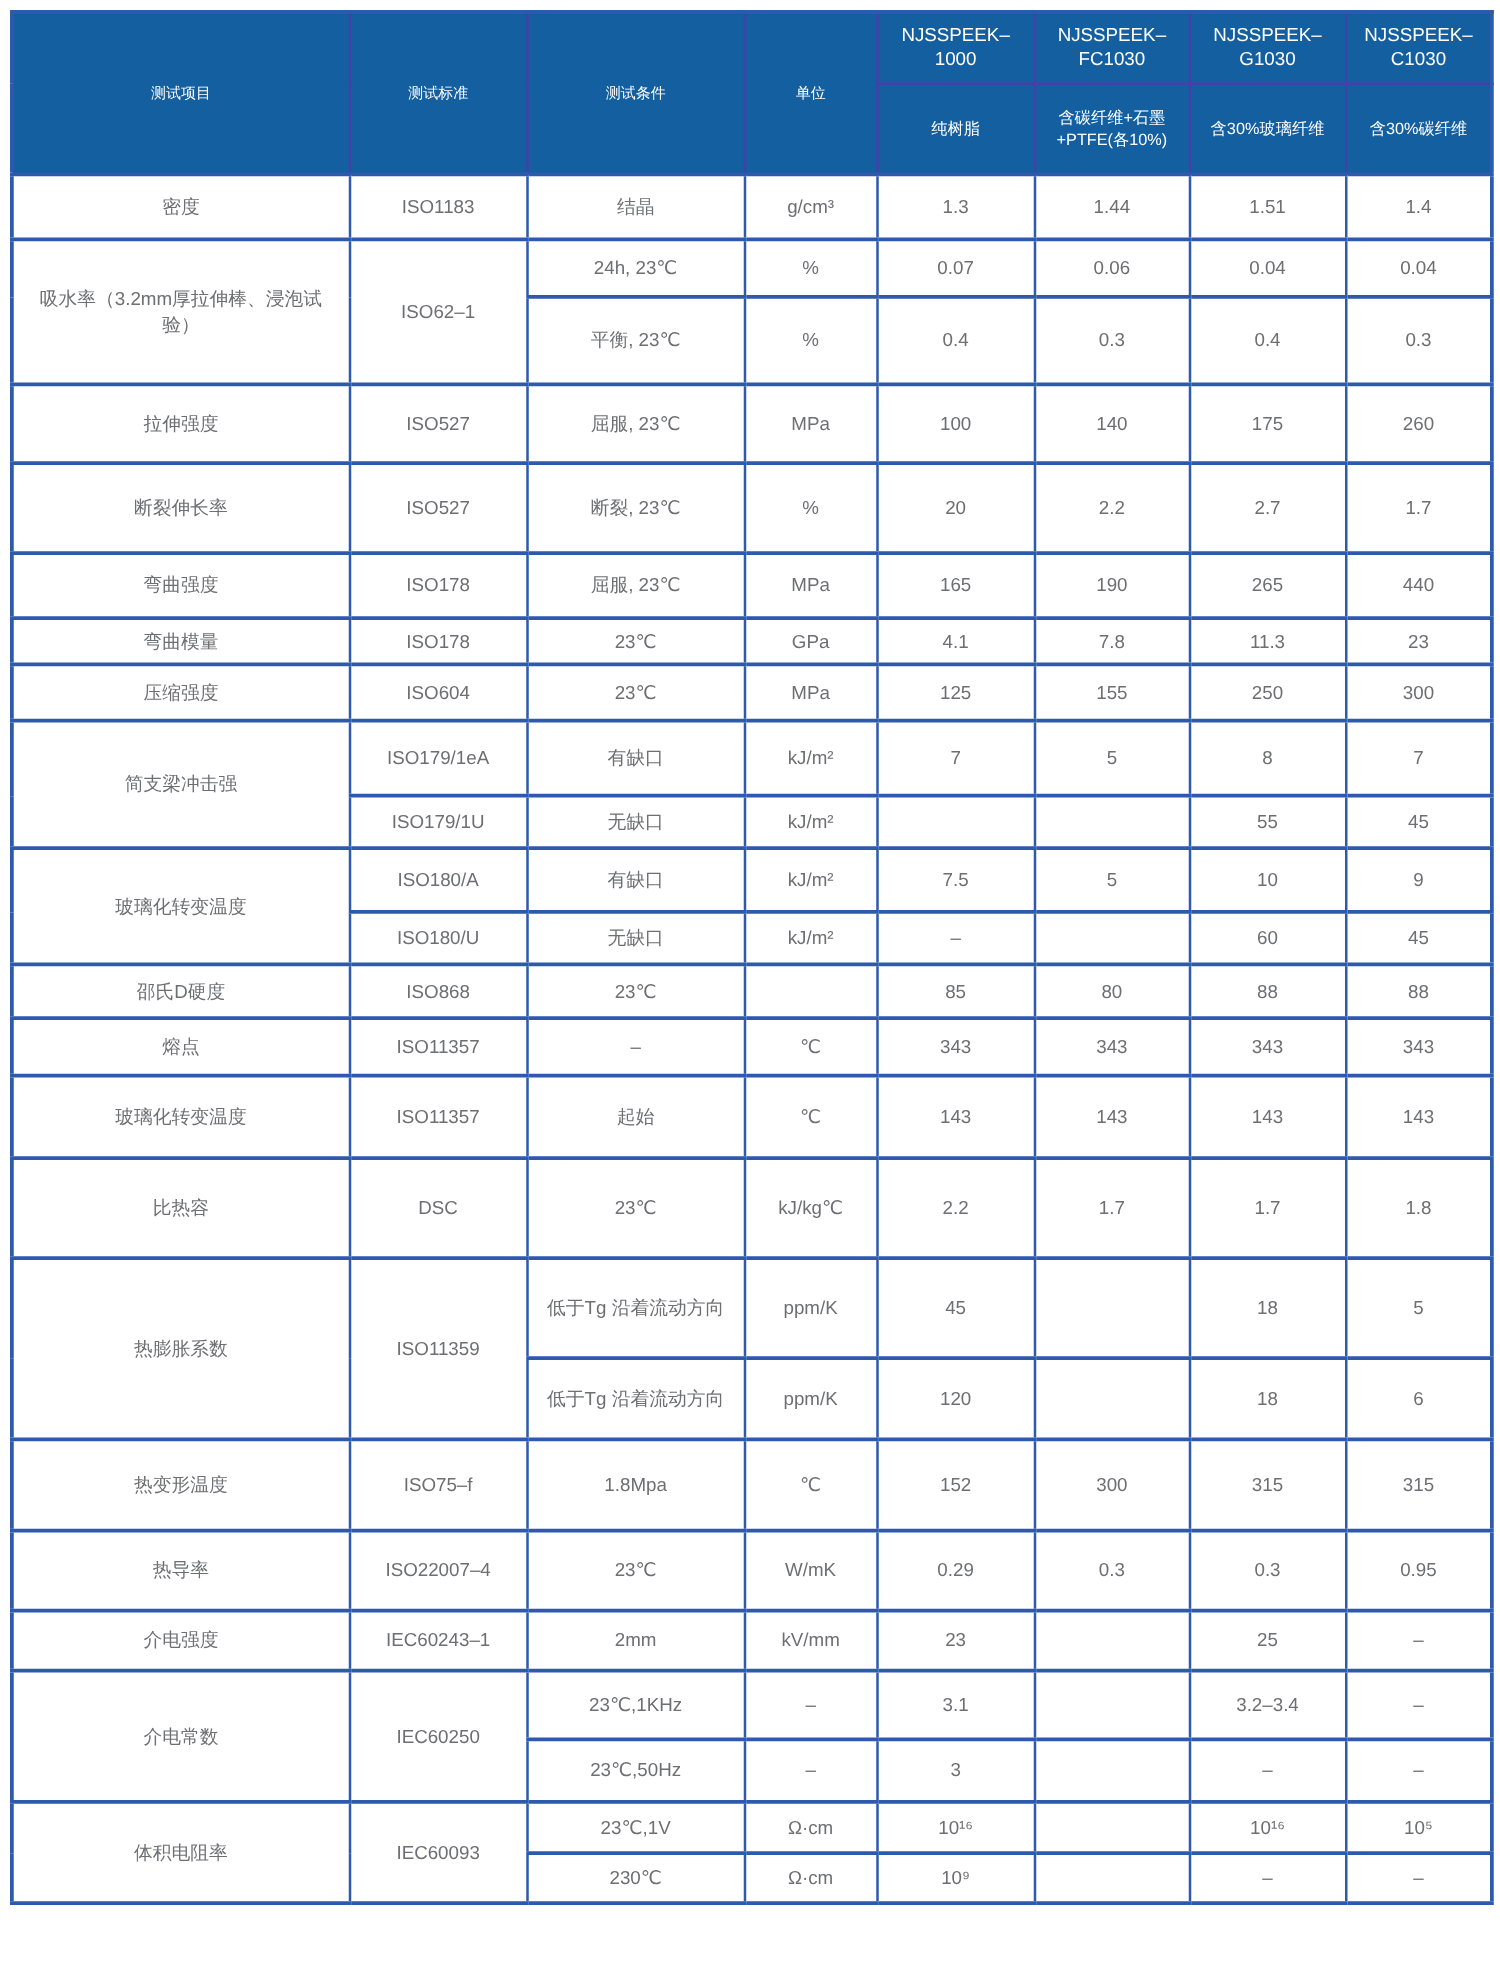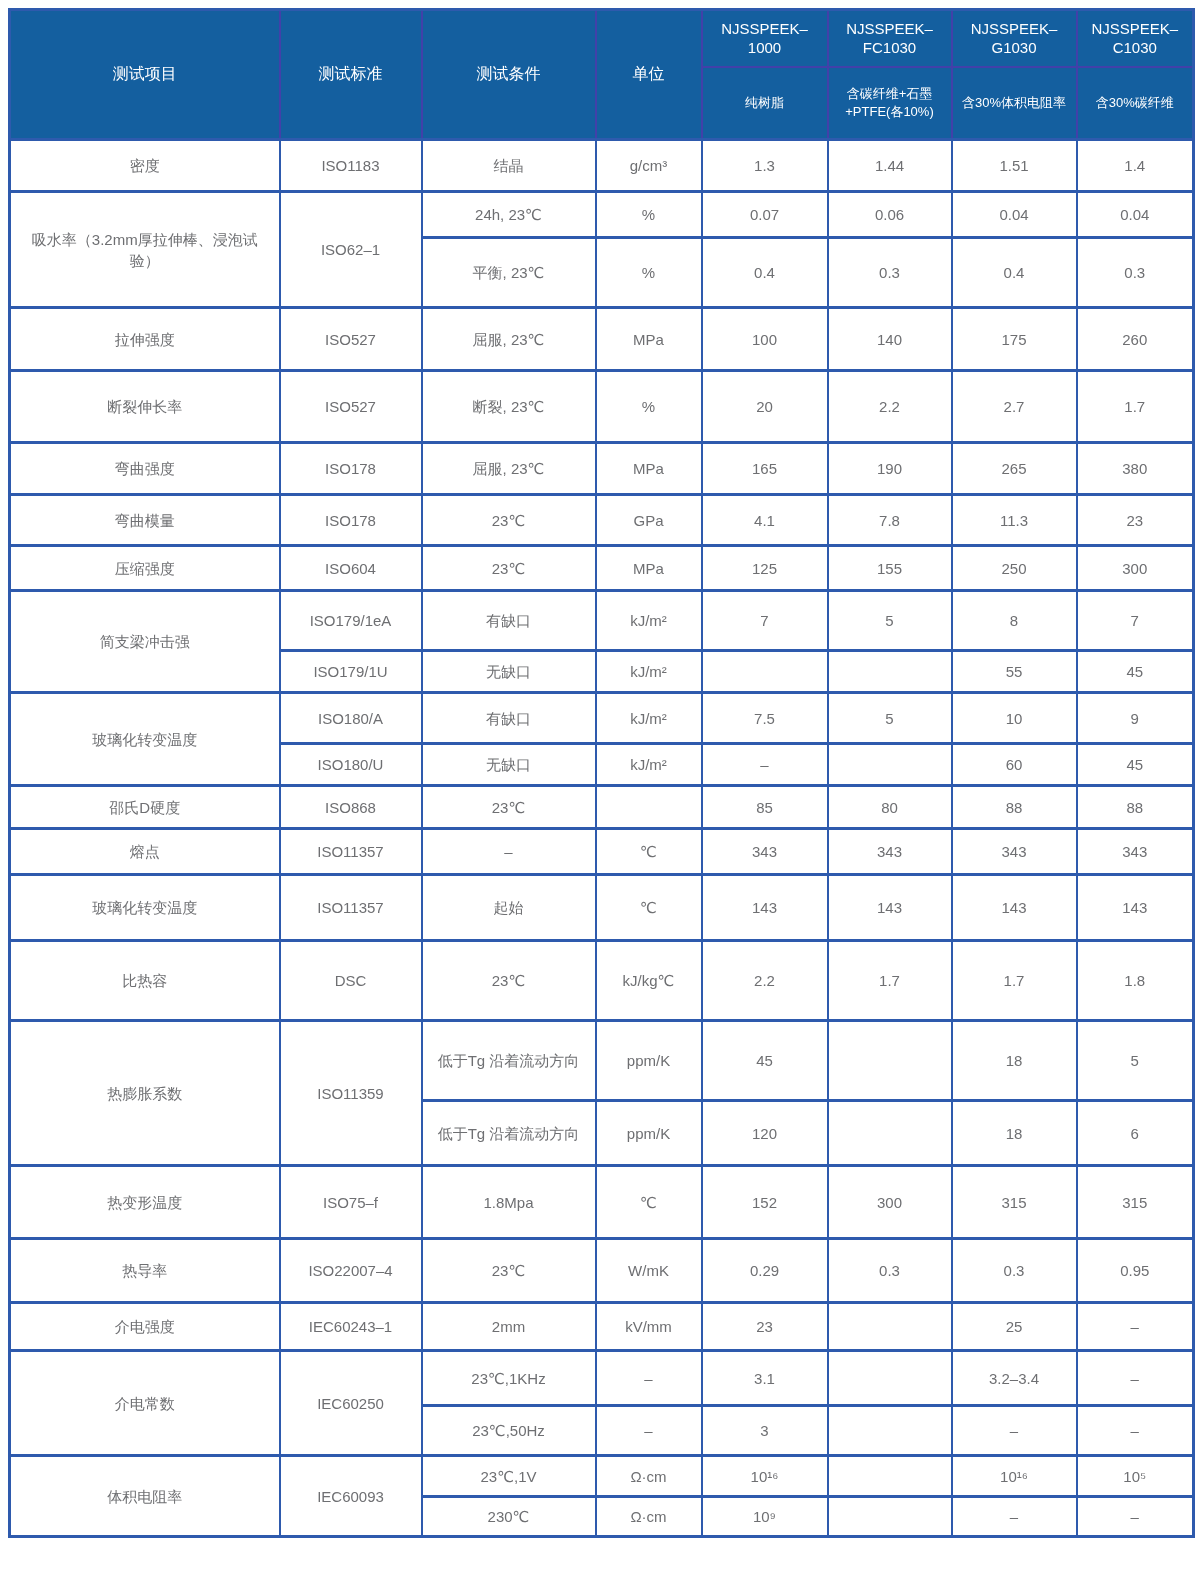--- a/index.html
+++ b/index.html
@@ -26,21 +26,21 @@
   }
   th{
     background:var(--header-bg);
     color:var(--header-text);
     font-weight:normal;
     border:2px solid var(--header-divider);
     padding:2px 4px;
     text-align:center;
     vertical-align:middle;
   }
-  th.lbl{font-size:16px;}
+  th.lbl{font-size:12px;}
   th.prod{font-size:15px;line-height:1.3;}
   th.pdesc{font-size:13px;line-height:1.35;}
   td{
     border:solid var(--grid);
     border-width:3px 2px;
     color:var(--body-text);
     font-size:15px;
     text-align:center;
     vertical-align:middle;
     padding:3px 6px;
@@ -71,21 +71,21 @@
       <th class="lbl" rowspan="2">测试条件</th>
       <th class="lbl" rowspan="2">单位</th>
       <th class="prod">NJSSPEEK–1000</th>
       <th class="prod">NJSSPEEK–FC1030</th>
       <th class="prod">NJSSPEEK–G1030</th>
       <th class="prod">NJSSPEEK–C1030</th>
     </tr>
     <tr style="height:73px">
       <th class="pdesc">纯树脂</th>
       <th class="pdesc">含碳纤维+石墨+PTFE(各10%)</th>
-      <th class="pdesc">含30%体积电阻率</th>
+      <th class="pdesc">含30%玻璃纤维</th>
       <th class="pdesc">含30%碳纤维</th>
     </tr>
   </thead>
   <tbody>
     <tr style="height:52px">
       <td class="c-item">密度</td>
       <td>ISO1183</td>
       <td>结晶</td>
       <td>g/cm³</td>
       <td>1.3</td>
@@ -132,23 +132,23 @@
       <td>1.7</td>
     </tr>
     <tr style="height:52px">
       <td class="c-item">弯曲强度</td>
       <td>ISO178</td>
       <td>屈服, 23℃</td>
       <td>MPa</td>
       <td>165</td>
       <td>190</td>
       <td>265</td>
-      <td>380</td>
-    </tr>
-    <tr style="height:51px">
+      <td>440</td>
+    </tr>
+    <tr style="height:37px">
       <td class="c-item">弯曲模量</td>
       <td>ISO178</td>
       <td>23℃</td>
       <td>GPa</td>
       <td>4.1</td>
       <td>7.8</td>
       <td>11.3</td>
       <td>23</td>
     </tr>
     <tr style="height:45px">

